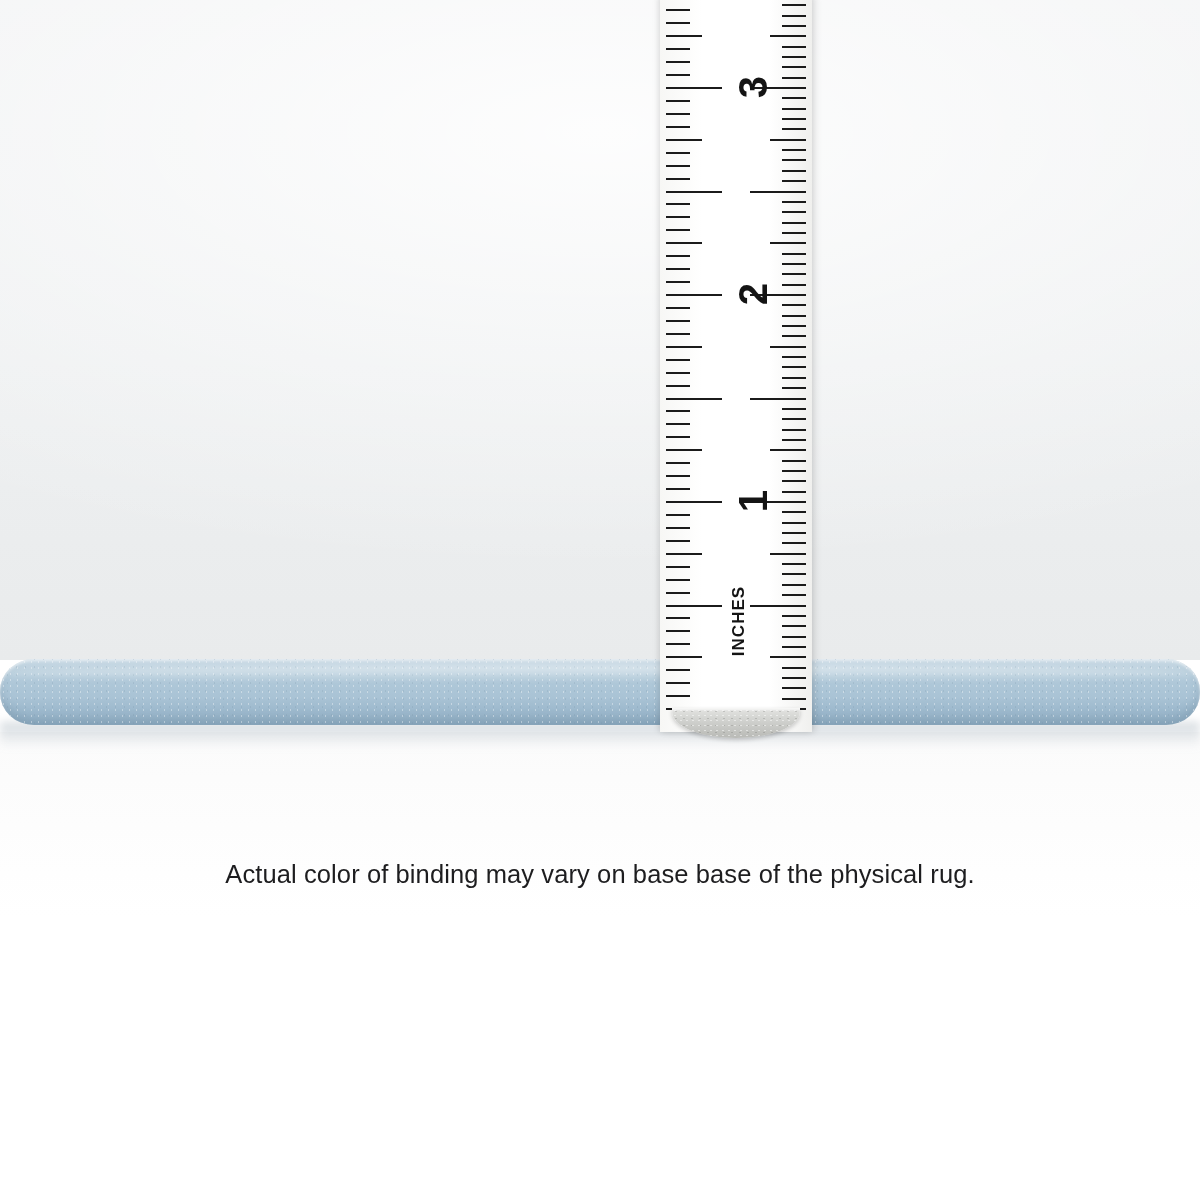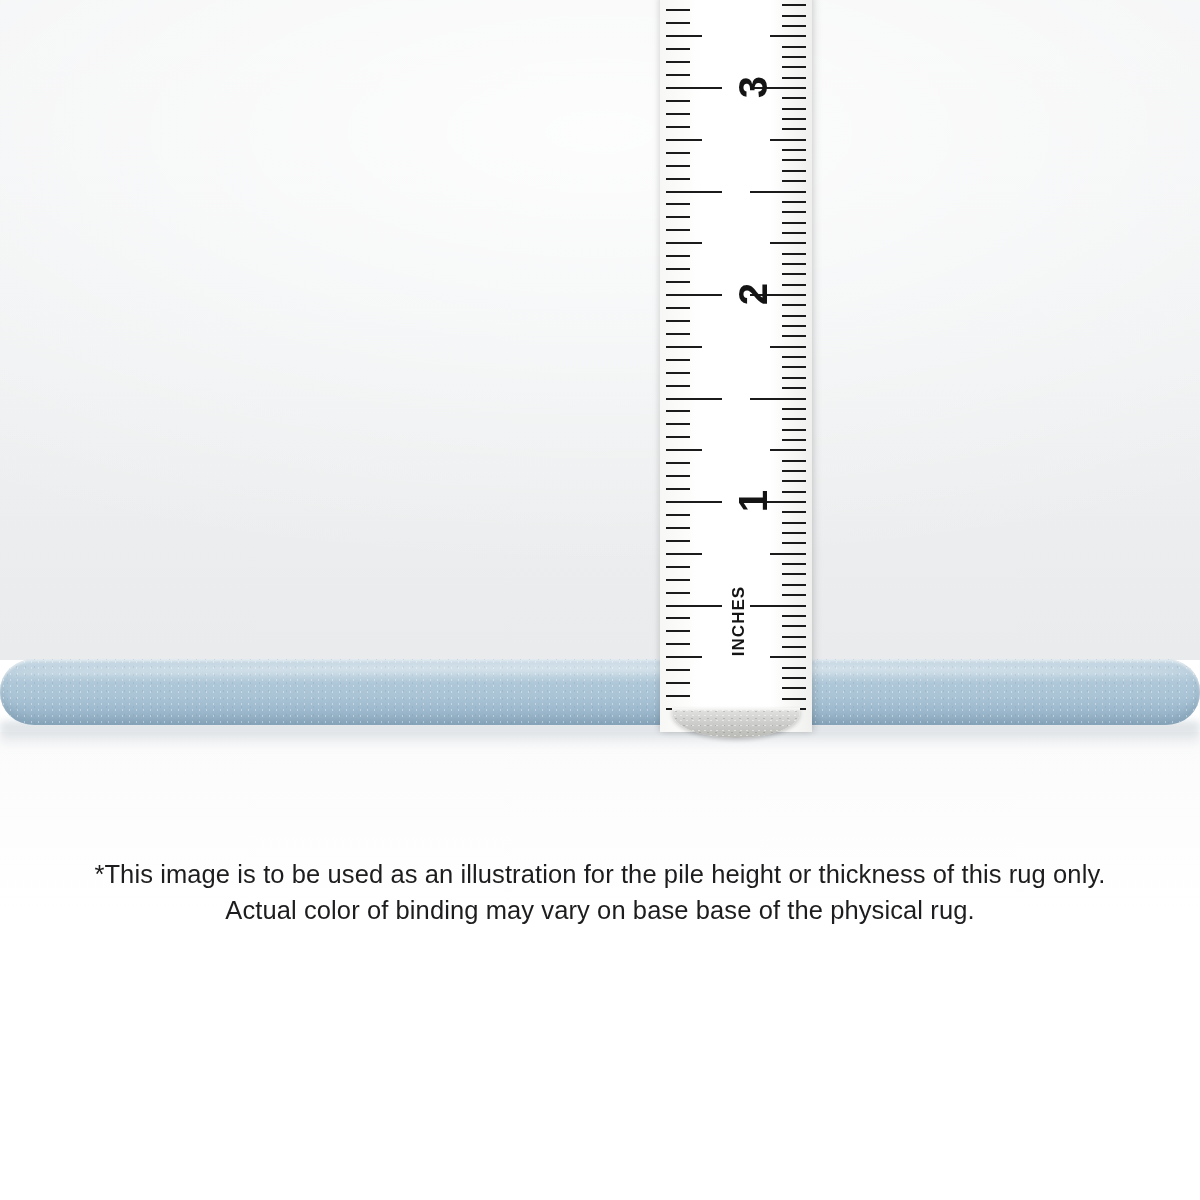--- a/index.html
+++ b/index.html
@@ -334,17 +334,16 @@
         <div class="num" style="top: 275px; left: 70px;">2</div>
         <div class="num" style="top: 68px; left: 70px;">3</div>
         <div class="inches-label" style="top: 615.06px; left: 36px;">INCHES</div>
       </div>
   </div>
   <div class="tape-end">
     <div class="tape-end-speck"></div>
   </div>
 
   <div class="caption">
-    <span class="caption-line">*This image is to be used as an illustration for the pile height or thickness of this rug only.</span>
     <span class="caption-line">Actual color of binding may vary on base base of the physical rug.</span>
   </div>
 
 </div>
 
 </body></html>

